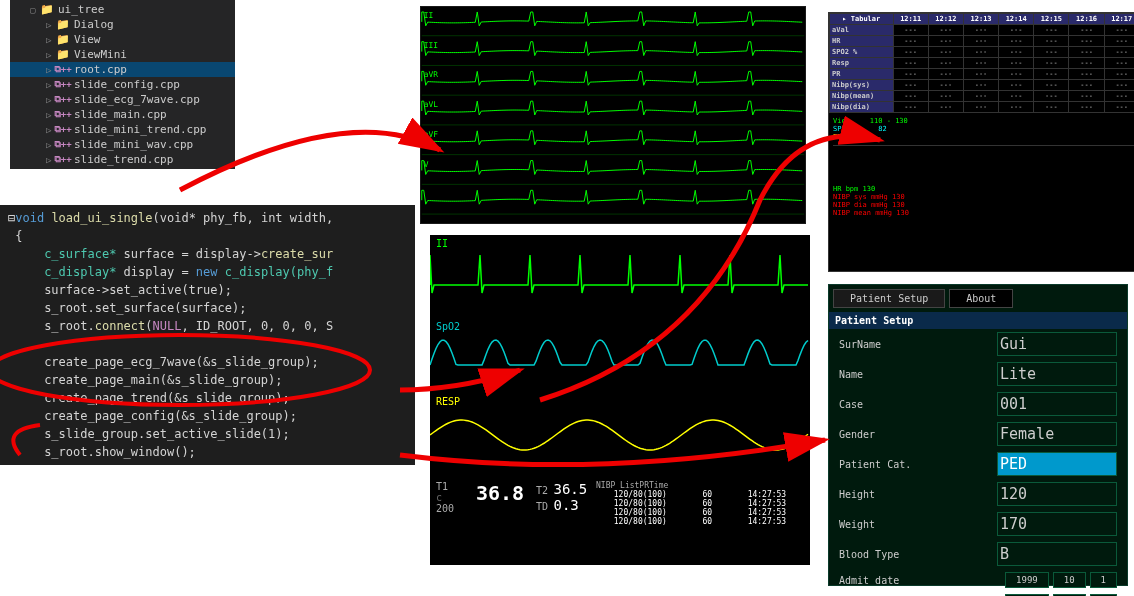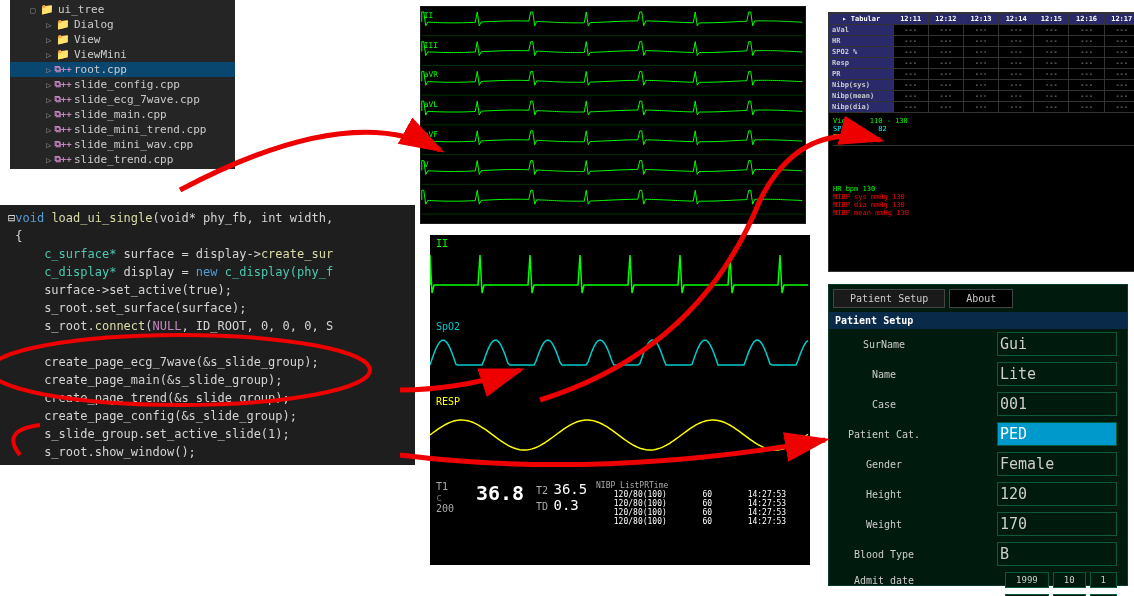--- a/index.html
+++ b/index.html
@@ -49,21 +49,21 @@
 .trend-stats .yellow { color: #ff0; }
 .trend-stats .red { color: #f00; }
 
 
 .config-panel { position: absolute; left: 828px; top: 284px; width: 300px; height: 302px; background: #001a0d; border: 1px solid #0a3a2a; font-size: 10px; color: #ccc; }
 .config-tabs { display: flex; gap: 4px; padding: 4px; }
 .config-tab { background: #000; border: 1px solid #444; padding: 3px 16px; font-size: 10px; }
 .config-tab.active { background: #1a1a1a; }
 .config-title { background: #0a2a4a; color: #fff; padding: 3px 6px; font-size: 10px; font-weight: bold; }
 .config-row { display: flex; align-items: center; padding: 3px 10px; }
-.config-label { flex: 0 0 90px; text-align: center; font-size: 10px; }
+.config-label { flex: 0 0 90px; text-align: left; font-size: 10px; }
 .config-value { flex: 0 0 120px; background: #001a0d; border: 1px solid #0a5a3a; text-align: left; padding: 2px; margin-left: auto; font-size: 15px; }
 .config-value.highlight { background: #0099cc; color: #fff; }
 .config-date { display: flex; gap: 4px; margin-left: auto; }
 .config-date span { background: #001a0d; border: 1px solid #0a5a3a; padding: 2px 10px; font-size: 9px; }
 
 
 .annotations { position: absolute; left: 0; top: 0; width: 1134px; height: 596px; pointer-events: none; }
 </style>
 </head>
 <body>
@@ -366,26 +366,26 @@
       </div>
       <div class="config-row">
         <div class="config-label">Name</div>
         <div class="config-value ">Lite</div>
       </div>
       <div class="config-row">
         <div class="config-label">Case</div>
         <div class="config-value ">001</div>
       </div>
       <div class="config-row">
+        <div class="config-label">Gender</div>
+        <div class="config-value ">Female</div>
+      </div>
+      <div class="config-row">
         <div class="config-label">Patient Cat.</div>
         <div class="config-value highlight">PED</div>
-      </div>
-      <div class="config-row">
-        <div class="config-label">Gender</div>
-        <div class="config-value ">Female</div>
       </div>
       <div class="config-row">
         <div class="config-label">Height</div>
         <div class="config-value ">120</div>
       </div>
       <div class="config-row">
         <div class="config-label">Weight</div>
         <div class="config-value ">170</div>
       </div>
       <div class="config-row">

